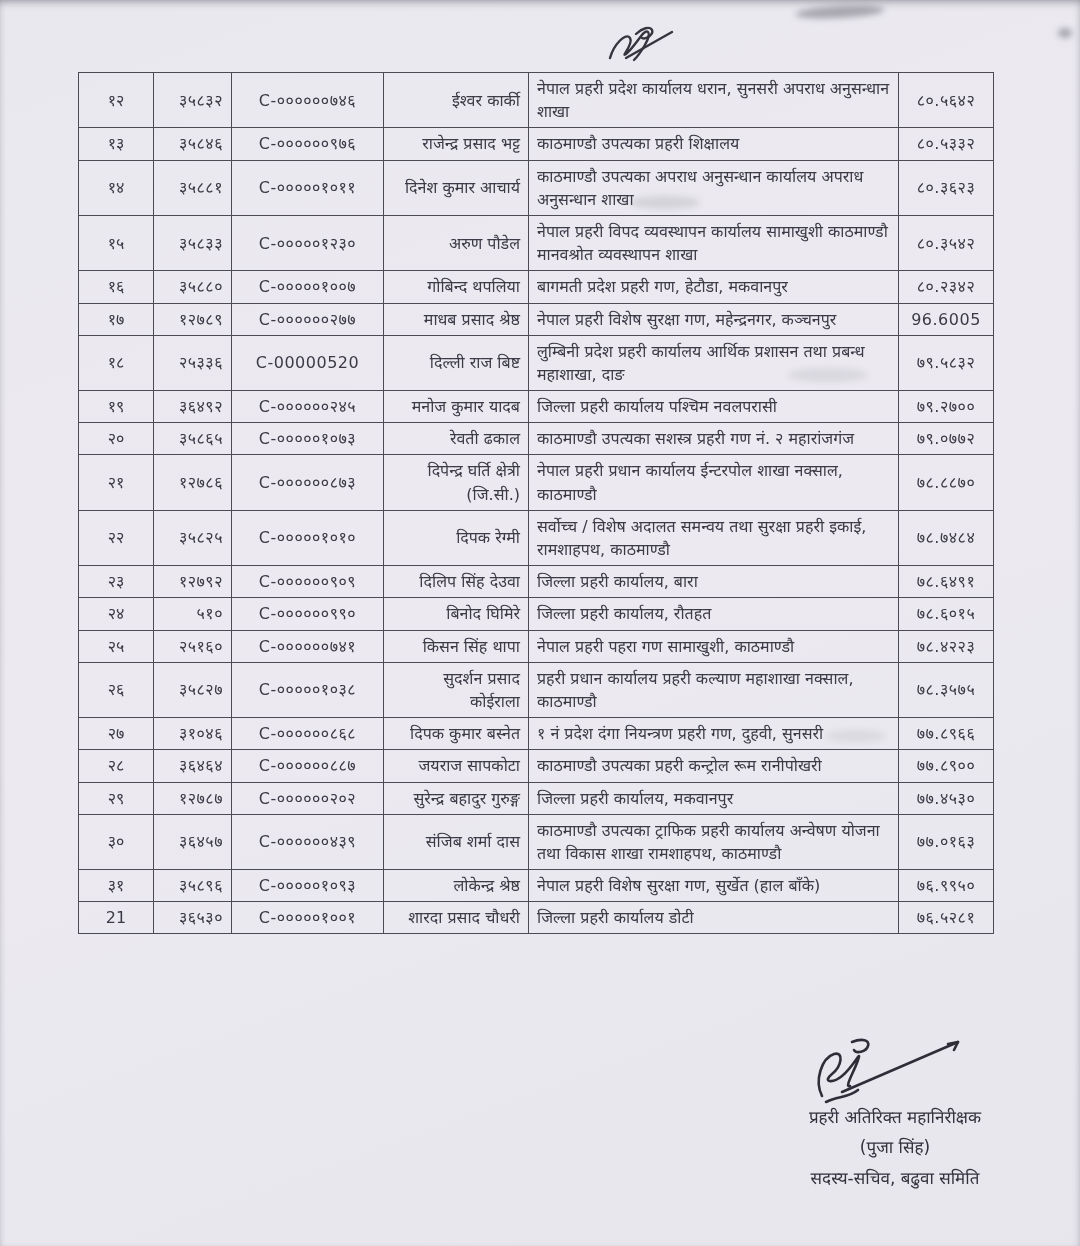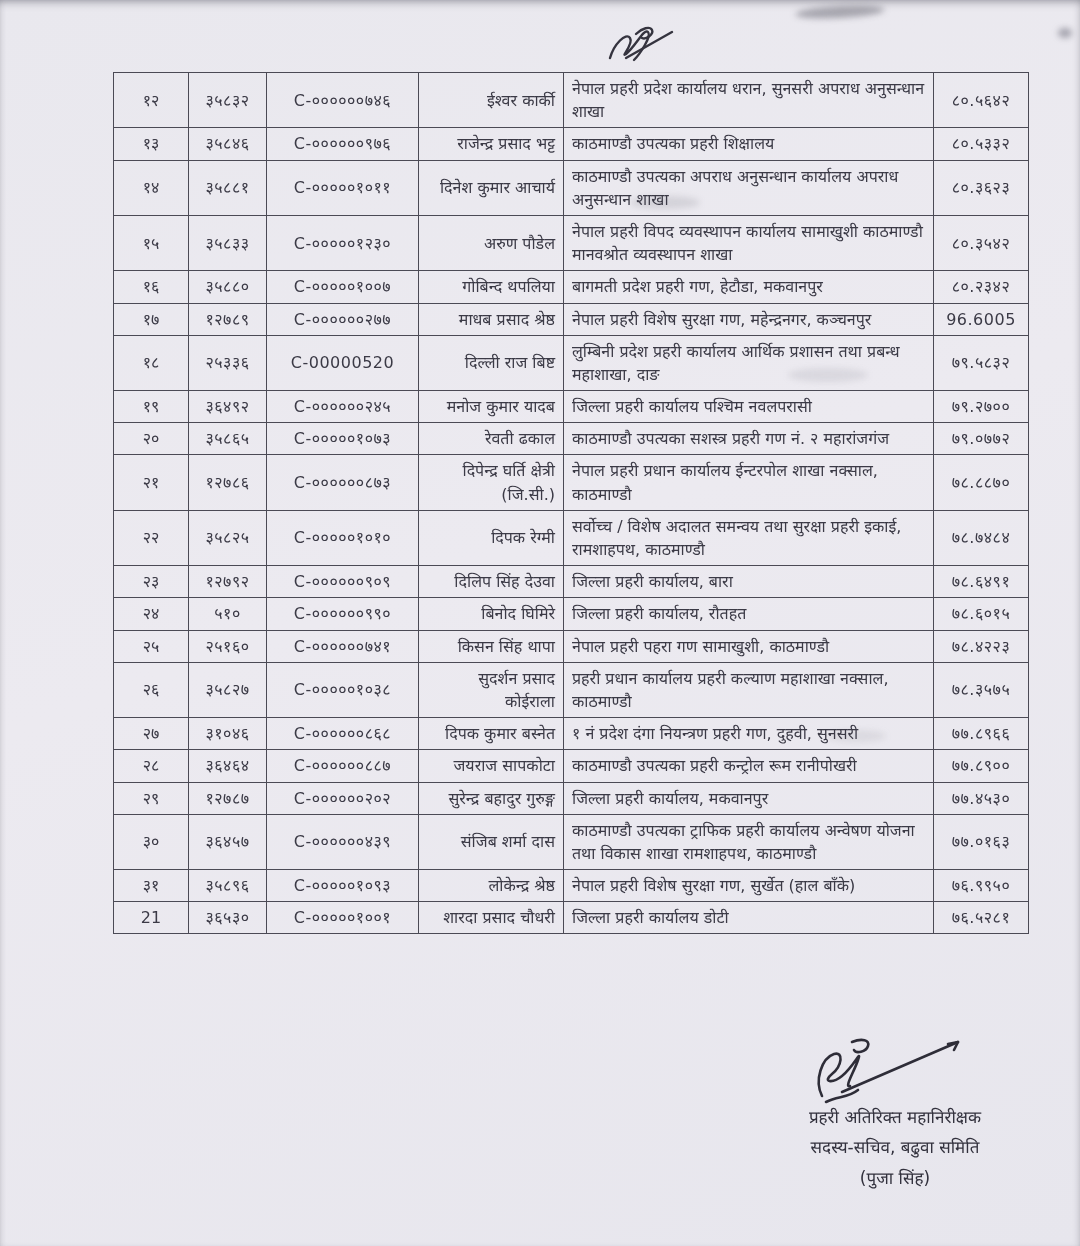--- a/index.html
+++ b/index.html
@@ -29,38 +29,38 @@
     pointer-events: none;
   }
   .smudge-1 { left: 795px; top: 6px;  width: 90px; height: 12px; background: rgba(55,55,68,.38); transform: rotate(-3deg); }
   .smudge-2 { left: 630px; top: 196px; width: 70px; height: 13px; background: rgba(120,120,132,.20); }
   .smudge-3 { left: 788px; top: 368px; width: 80px; height: 14px; background: rgba(125,125,138,.16); }
   .smudge-4 { left: 826px; top: 730px; width: 60px; height: 12px; background: rgba(125,125,138,.14); }
   .smudge-5 { left: 1058px; top: 28px; width: 14px; height: 10px; background: rgba(80,80,95,.45); }
 
   table.officer-table {
     position: absolute;
-    left: 113px;
+    left: 78px;
     top: 72px;
     width: 915px;
     border-collapse: collapse;
     table-layout: fixed;
     color: #3b3a46;
     font-size: 16px;
     line-height: 1.45;
     border-radius: 9px;
   }
   table.officer-table td {
     border: 1.6px solid #4b4a55;
     padding: 4px 8px;
     vertical-align: middle;
     word-wrap: break-word;
   }
   td.c-sn     { text-align: center; }
-  td.c-number { text-align: center; letter-spacing: .5px; }
+  td.c-number { text-align: right; letter-spacing: .5px; }
   td.c-code   { text-align: center; letter-spacing: .5px; }
   td.c-name   { text-align: right; }
   td.c-office { text-align: left; }
   td.c-score  { text-align: center; letter-spacing: .5px; }
 
   .sig-scribble-top {
     position: absolute;
     left: 596px;
     top: 14px;
   }
@@ -285,17 +285,17 @@
       <path d="M30,68 C22,52 30,30 42,26 C52,23 50,38 40,46 C30,54 40,56 50,48 C62,38 70,20 66,32 C62,44 52,60 58,58"></path>
       <path d="M60,14 C70,10 78,12 76,18 C74,24 64,26 62,22"></path>
       <path d="M34,74 C46,68 56,70 66,62"></path>
       <path d="M50,64 L166,14"></path>
       <path d="M166,14 L156,16 M166,14 L162,22"></path>
     </g>
   </svg>
 
   <div class="sig-block">
     <div>प्रहरी अतिरिक्त महानिरीक्षक</div>
+    <div>(पुजा सिंह)</div>
     <div>सदस्य-सचिव, बढुवा समिति</div>
-    <div>(पुजा सिंह)</div>
   </div>
 
 </div>
 
 </body></html>

